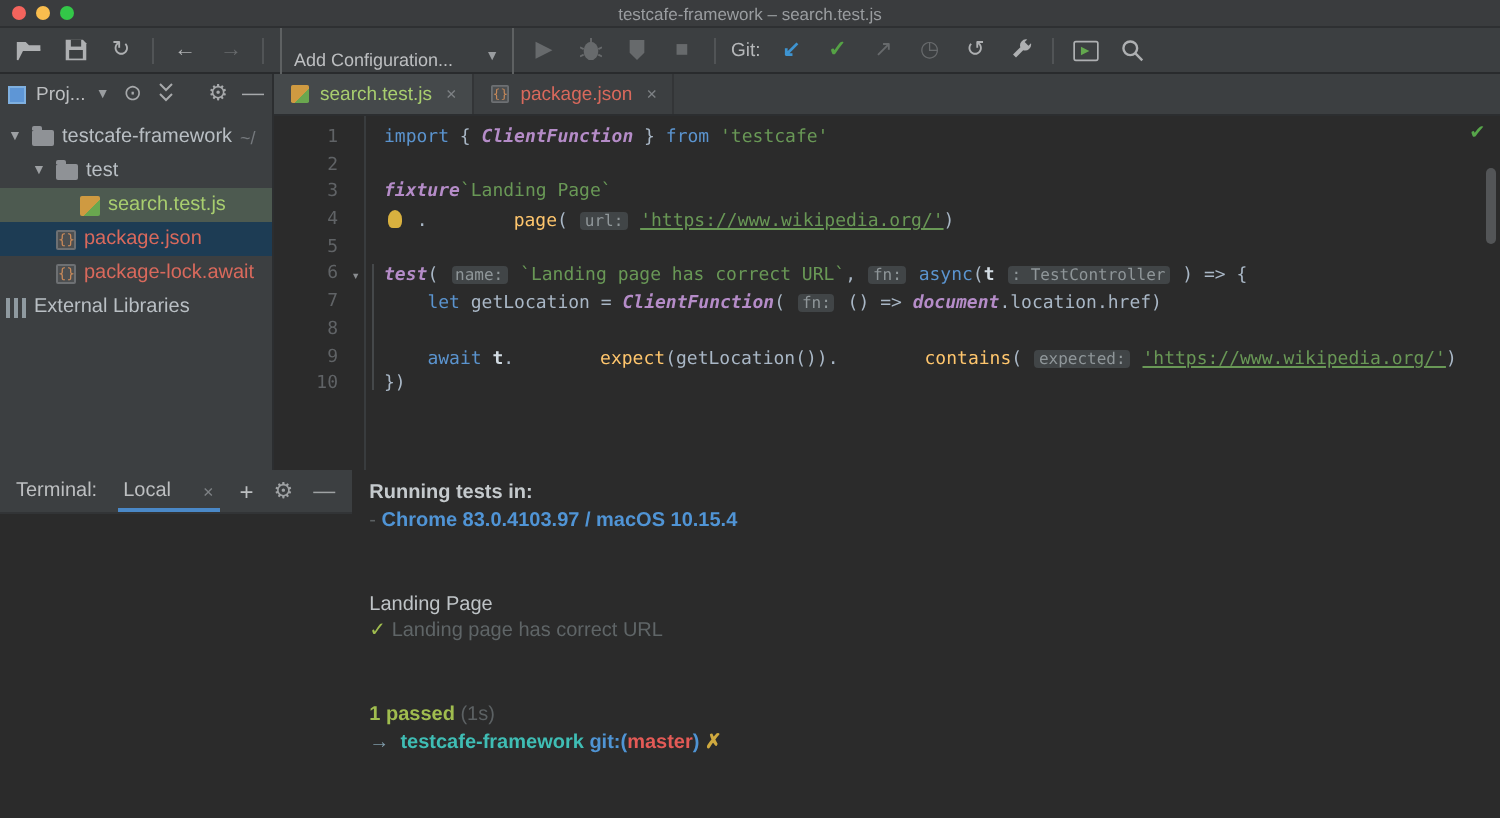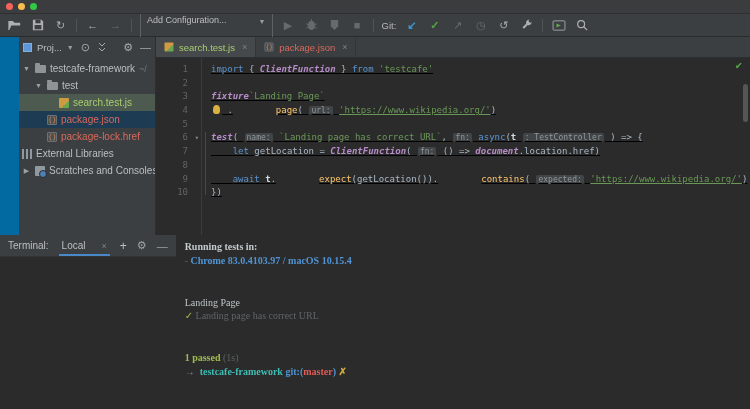--- a/index.html
+++ b/index.html
@@ -19,28 +19,28 @@
 
   
   .toolbar { height:23px; background:#3c3f41; border-bottom:1px solid #292b2d;
              display:flex; align-items:center; padding:0 7px; gap:8px; flex:none; }
   .tbi { width:15px; height:15px; display:flex; align-items:center; justify-content:center;
          color:#aeb0b2; font-size:11px; line-height:1; flex:none; }
   .tbi svg { display:block; }
   .dim { opacity:.38; }
   .sep { width:1px; height:13px; background:#515456; flex:none; }
   .config-box { height:16px; border:1px solid #5e6162; border-radius:3px; padding:16px 6px;
-                display:flex; align-items:flex-end; gap:32px; color:#bdbfc1; font-size:9px; }
+                display:flex; align-items:flex-start; gap:16px; color:#bdbfc1; font-size:9px; }
   .config-box .caret { font-size:7px; color:#9a9da0; }
   .git-label { font-size:9.5px; color:#b5b7b9; }
   .blue-ic { color:#3e94d1; font-weight:bold; }
   .green-ic { color:#55a245; font-weight:bold; }
 
   
-  .main { height:198px; display:flex; background:#0369a1; flex:none;padding-left:19px; }
+  .main { height:198px; display:flex; background:#0369a1; flex:none; }
 
   
   .project { width:137px; background:#3c3f41; border-right:1px solid #2c2e30; flex:none; overflow:hidden; }
   .p-header { height:21px; display:flex; align-items:center; padding:0 4px; gap:5px; }
   .p-square { width:9px; height:9px; background:#5e96d6; border:1px solid #7fb0e0; flex:none; }
   .p-title { font-size:9.5px; color:#bdbfc1; }
   .p-caret { font-size:7px; color:#9a9da0; }
   .p-ic { color:#a7a9ab; font-size:11px; line-height:1; margin-left:2px; }
   .p-spacer { flex:1; }
   .tree { padding-top:2px; }
@@ -77,21 +77,21 @@
   .tab .close { color:#7d8184; font-size:9px; margin-left:2px; }
   .tab .ic-js-test, .tab .ic-json { transform:scale(.9); }
 
   .editor-body { position:relative; flex:1; display:flex;
                  font-family:"DejaVu Sans Mono", monospace; font-size:9px; line-height:13.7px; overflow:hidden; }
   .gutter { width:46px; flex:none; color:#606366; text-align:right; padding:5px 13px 0 0;
             border-right:1px solid #393c3e; position:relative; }
   .gutter .num { height:13.7px; position:relative; }
   .fold-mark { position:absolute; right:-11px; top:1px; font-size:7px; color:#8a8d90; }
   .code { flex:1; padding:5px 0 0 9px; white-space:pre; position:relative; overflow:hidden; }
-  .code-line { height:13.7px;text-decoration:underline; }
+  .code-line { height:13.7px; }
   .fold-line { position:absolute; left:49px; top:74px; width:1px; height:63px; background:#45484a; }
 
   .tk-kw   { color:#5b94cf; }
   .tk-fn   { color:#b58cc8; font-style:italic; font-weight:bold; }
   .tk-str  { color:#699856; }
   .tk-strl { color:#699856; text-decoration:underline; }
   .tk-call { color:#ffc66d;margin-left:43px; }
   .tk-pl   { color:#a9b7c6; }
   .tk-bold { color:#d3dce3; font-weight:bold; }
   .tk-hint { color:#8f9699; background:#414547; border-radius:2px; font-size:8px; padding:0 2px; margin:0 1px; }
@@ -105,21 +105,21 @@
   .terminal { flex:1; display:flex; flex-direction:row; background:#2b2b2b; min-height:0; }
   .t-header { height:22px; background:#3c3f41; border-bottom:1px solid #323436; flex:none;
               display:flex; align-items:center; padding:0 8px; gap:10px; font-size:10px; color:#bdbfc1; }
   .t-tab { position:relative; height:100%; display:flex; align-items:center; gap:16px; padding:0 3px; }
   .t-tab::after { content:""; position:absolute; left:0; right:0; bottom:0; height:2.5px; background:#4a88c7; }
   .t-close { color:#7d8184; font-size:9px; }
   .t-plus { color:#bdbfc1; font-size:12px; }
   .t-right { margin-left:auto; display:flex; align-items:center; gap:10px; }
   .t-gear { color:#9fa2a4; font-size:11px; }
   .t-min { color:#9fa2a4; font-size:11px; }
-  .t-body { flex:1; padding:5px 9px 0 9px; font-family:Liberation Serif, serif;
+  .t-body { flex:1; padding:5px 9px 0 9px; font-family:Liberation Sans, sans-serif;
             font-size:10px; line-height:13.9px; white-space:pre; overflow:hidden; }
   .t-line { height:13.9px; }
   .tt-wb   { color:#c5cacd; font-weight:bold; }
   .tt-w    { color:#bfc4c7; }
   .tt-blue { color:#5094d5; font-weight:bold; }
   .tt-dim  { color:#5c6163; }
   .tt-grn  { color:#a0bd4f; }
   .tt-mut  { color:#5f6567; }
   .tt-grnb { color:#a0bd4f; font-weight:bold; }
   .tt-arr  { color:#7e9aa8; font-weight:bold; }
@@ -127,20 +127,21 @@
   .tt-gblue{ color:#4f94d4; font-weight:bold; }
   .tt-red  { color:#e35a56; font-weight:bold; }
   .tt-yel  { color:#cfa93f; font-weight:bold; }
 </style>
 </head>
 <body>
 
 <div class="window">
 
   <div class="titlebar">
+    <div class="win-title">testcafe-framework – search.test.js</div>
     <div class="lights">
       <span class="light light-close"></span>
       <span class="light light-min"></span>
       <span class="light light-max"></span>
     </div>
   </div>
 
   <div class="toolbar">
     <span class="tbi">
       <svg width="13" height="11" viewBox="0 0 16 13">
@@ -242,30 +243,25 @@
             <span class="lbl-green">search.test.js</span>
           </div>
           <div class="tree-row row-navy" style="padding-left: 15px;">
             <span class="t-spacer"></span>
             <span class="ic ic-json"></span>
             <span class="lbl-red">package.json</span>
           </div>
           <div class="tree-row" style="padding-left: 15px;">
             <span class="t-spacer"></span>
             <span class="ic ic-json"></span>
-            <span class="lbl-red">package-lock.href</span>
+            <span class="lbl-red">package-lock.await</span>
           </div>
           <div class="tree-row" style="padding-left: 3px;">
             <span class="ic ic-libraries"></span>
             <span>External Libraries</span>
-          </div>
-          <div class="tree-row" style="padding-left: 3px;">
-            <span class="t-arrow">▶</span>
-            <span class="ic ic-scratches"></span>
-            <span>Scratches and Consoles</span>
           </div>
         </div>
     </div>
 
     <div class="editor">
       <div class="tabbar" id="tabbar">
           <div class="tab tab-active">
             <span class="ic ic-js-test"></span>
             <span class="lbl-green">search.test.js</span>
             <span class="close">×</span>

